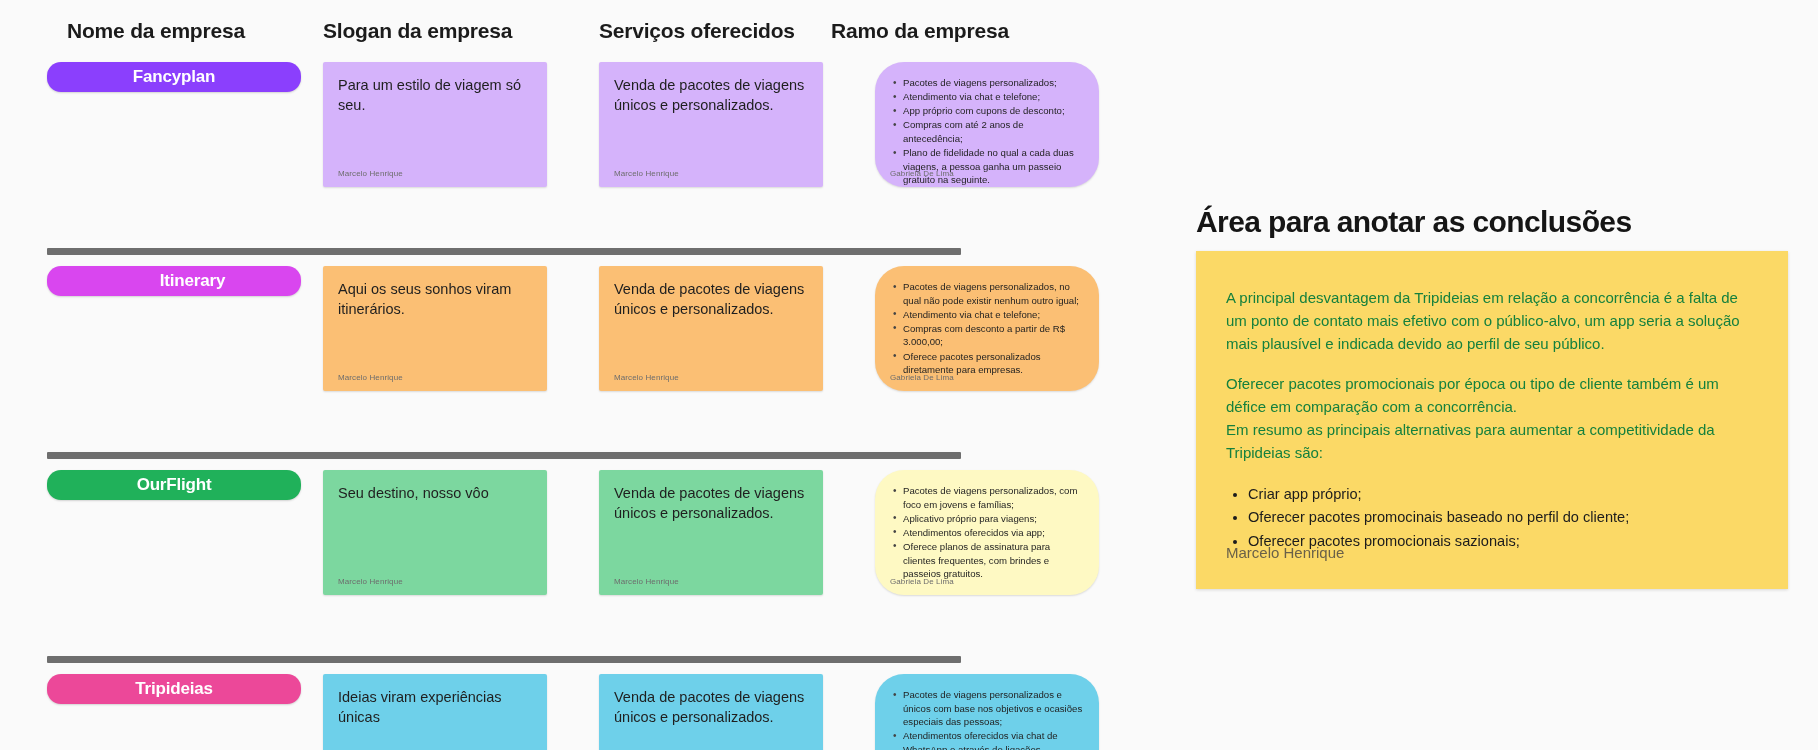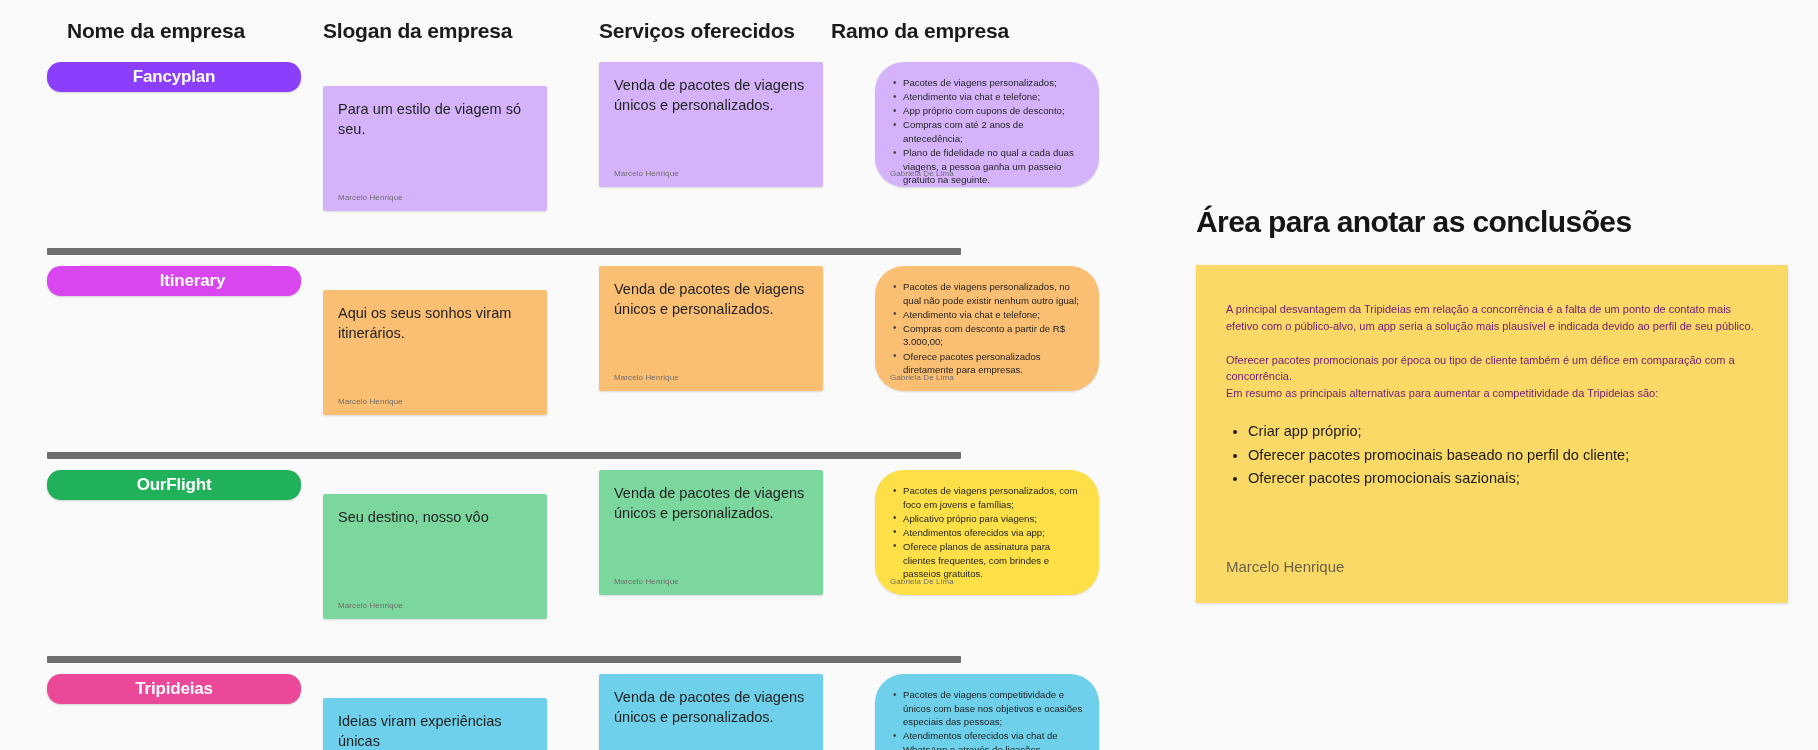--- a/index.html
+++ b/index.html
@@ -48,21 +48,21 @@
 
   
   .row {
     display: flex;
     height: 175px;
     align-items: flex-start;
   }
 
   .cell { position: relative; }
   .cell-name   { width: 276px; }
-  .cell-slogan { width: 276px; margin-top: 24px; }
+  .cell-slogan { width: 276px; }
   .cell-ramo   { width: 276px; }
   .cell-serv   { width: 232px; }
 
   
   .pill {
     width: 254px;
     height: 30px;
     border-radius: 14px;
     display: flex;
     align-items: center;
@@ -140,34 +140,34 @@
     position: absolute;
     left: 1196px;
     top: 205px;
     width: 592px;
   }
   .concl-title {
     font-size: 30px;
     font-weight: bold;
     color: #151515;
     letter-spacing: -0.6px;
-    margin-bottom: 26px;
+    margin-bottom: 12px;
   }
   .concl-box {
     background: #fbd966;
     width: 592px;
     height: 338px;
     padding: 36px 30px 0 30px;
     box-shadow: 0 1px 3px rgba(0,0,0,0.14);
     position: relative;
   }
   .concl-p {
-    font-size: 11px;
+    font-size: 15px;
     line-height: 1.53;
-    color: #701a75;
+    color: #15803d;
   }
   .concl-gap { height: 17px; }
   .concl-list {
     margin: 18px 0 0 0;
     padding-left: 22px;
   }
   .concl-list li {
     font-size: 14.6px;
     line-height: 1.62;
     color: #1c1c1c;
@@ -271,21 +271,21 @@
           <div class="card-author">Marcelo Henrique</div>
         </div>
       </div>
       <div class="cell cell-ramo">
         <div class="card" style="background: rgb(124, 215, 159);">
           <div class="card-text">Venda de pacotes de viagens únicos e personalizados.</div>
           <div class="card-author">Marcelo Henrique</div>
         </div>
       </div>
       <div class="cell cell-serv">
-        <div class="card wide-serv" style="background: #fde047;">
+        <div class="card wide-serv" style="background: #fef9c3;">
           <ul>
               <li>Pacotes de viagens personalizados, com foco em jovens e famílias;</li>
               <li>Aplicativo próprio para viagens;</li>
               <li>Atendimentos oferecidos via app;</li>
               <li>Oferece planos de assinatura para clientes frequentes, com brindes e passeios gratuitos.</li>
             </ul>
           <div class="card-author">Gabriela De Lima</div>
         </div>
       </div>
     </div>
@@ -306,21 +306,21 @@
       </div>
       <div class="cell cell-ramo">
         <div class="card" style="background: rgb(110, 208, 234);">
           <div class="card-text">Venda de pacotes de viagens únicos e personalizados.</div>
 
         </div>
       </div>
       <div class="cell cell-serv">
         <div class="card wide-serv" style="background: rgb(110, 208, 234);">
           <ul>
-              <li>Pacotes de viagens competitividade e únicos com base nos objetivos e ocasiões especiais das pessoas;</li>
+              <li>Pacotes de viagens personalizados e únicos com base nos objetivos e ocasiões especiais das pessoas;</li>
               <li>Atendimentos oferecidos via chat de WhatsApp e através de ligações.</li>
             </ul>
 
         </div>
       </div>
     </div>
 
   </div>
 
   <div class="conclusions">

